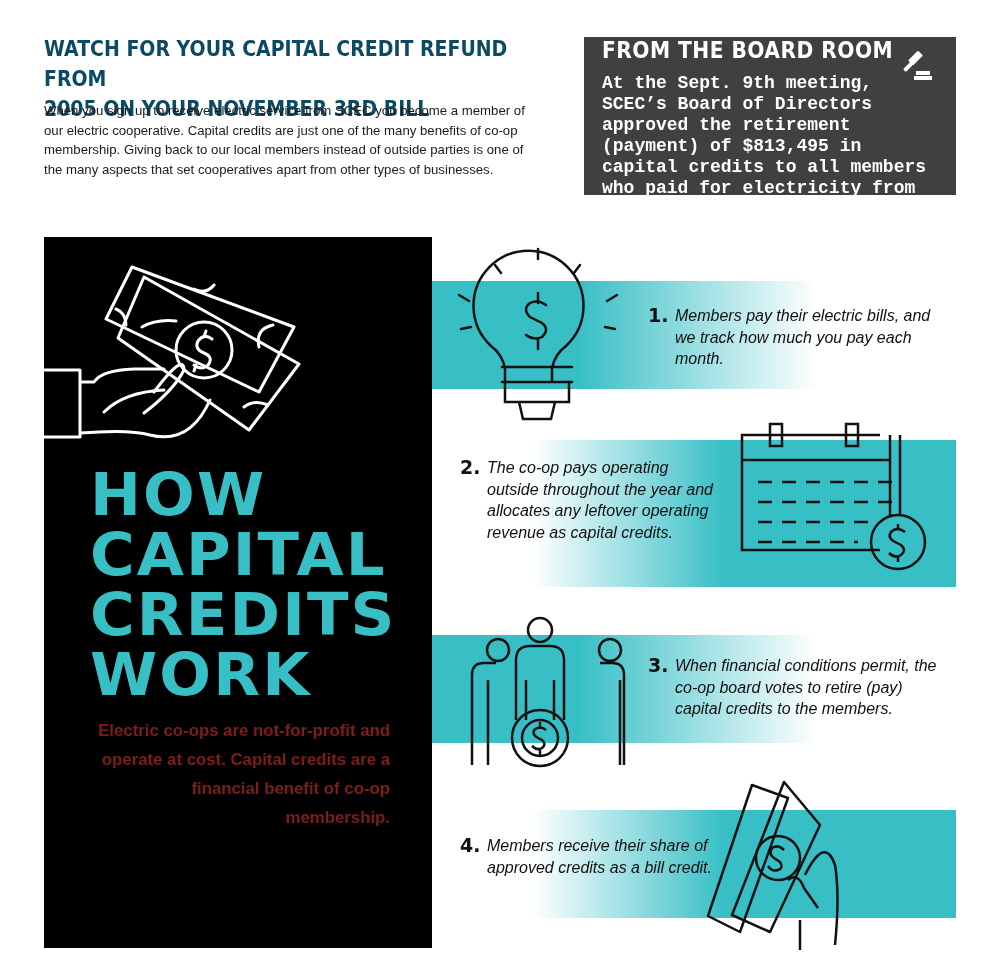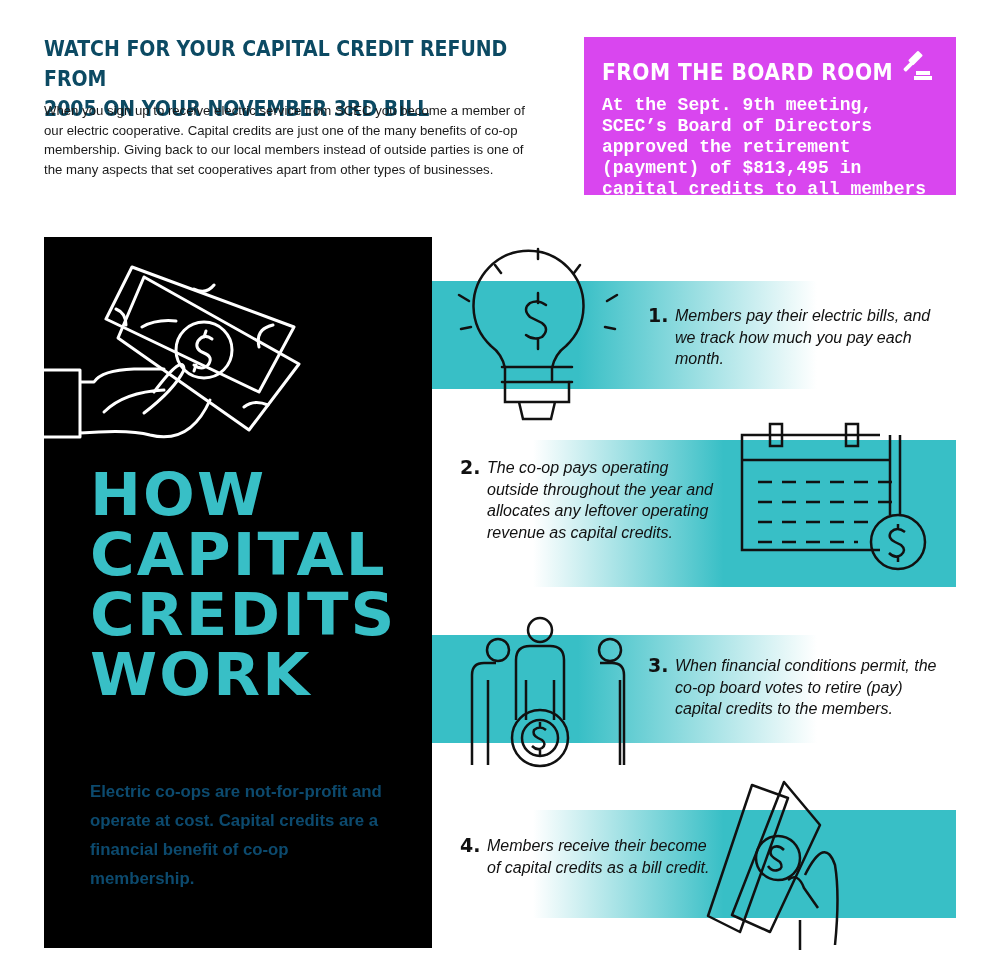--- a/index.html
+++ b/index.html
@@ -1,26 +1,26 @@
 <!DOCTYPE html>
 <html><head>
 <meta charset="utf-8">
 <style>
   html, body { margin:0; padding:0; background:#ffffff; }
   body { width:1000px; height:975px; position:relative; overflow:hidden; font-family:"DejaVu Sans", sans-serif; }
   .abs { position:absolute; }
   .headline { left:44px; top:34px; width:520px; color:#0c4a63; font-family:"DejaVu Sans", sans-serif; font-weight:bold; font-size:22px; line-height:30px; letter-spacing:0px; transform:scaleX(0.86); transform-origin:left top; width:610px; }
   .intro { left:44px; top:101px; width:500px; color:#1a1a1a; font-size:13.2px; line-height:19.5px; font-family:"Liberation Sans", sans-serif; }
-  .board { left:584px; top:37px; width:372px; height:158px; background:#d946ef; color:#fff; box-sizing:border-box; padding:22px 18px; }
+  .board { left:584px; top:37px; width:372px; height:158px; background:#404040; color:#fff; box-sizing:border-box; padding:0 18px; }
   .board-title { font-family:"DejaVu Sans", sans-serif; font-weight:bold; font-size:23px; letter-spacing:0.5px; transform:scaleX(0.88); transform-origin:left top; white-space:nowrap; }
   .board-text { margin-top:10px; font-family:Liberation Mono, monospace; font-size:18px; line-height:21px; font-weight:bold; }
   .gavel { position:absolute; right:22px; top:12px; width:36px; height:32px; }
   .black { left:44px; top:237px; width:388px; height:711px; background:#000; }
   .how { left:90px; top:465px; color:#38bfc6; font-family:"DejaVu Sans", sans-serif; font-weight:900; font-size:58px; line-height:60px; letter-spacing:2px; transform:scaleX(1.05); transform-origin:left top; }
-  .note { left:90px; top:777px; width:300px; color:#0c4a6e; font-family:"Liberation Sans", sans-serif; font-weight:bold; font-size:16.8px; line-height:29px; }
+  .note { left:90px; top:716px; width:300px; color:#7f1d1d; font-family:"Liberation Sans", sans-serif; font-weight:bold; font-size:16.8px; line-height:29px;text-align:right; }
   .band { height:108px; }
   .band1 { left:432px; top:281px; width:385px; background:linear-gradient(90deg,#38bfc6 0%, #38bfc6 38%, rgba(56,191,198,0) 100%); }
   .band2 { left:533px; top:440px; width:423px; height:147px; background:linear-gradient(270deg,#38bfc6 0%, #38bfc6 55%, rgba(56,191,198,0) 100%); }
   .band3 { left:432px; top:635px; width:385px; background:linear-gradient(90deg,#38bfc6 0%, #38bfc6 38%, rgba(56,191,198,0) 100%); }
   .band4 { left:533px; top:810px; width:423px; background:linear-gradient(270deg,#38bfc6 0%, #38bfc6 55%, rgba(56,191,198,0) 100%); }
   .step { color:#111; font-family:"Liberation Sans", sans-serif; font-size:16px; line-height:21.5px; }
   .step-num { position:absolute; left:0; top:0; font-family:"DejaVu Sans", sans-serif; font-weight:900; font-size:19px; }
   .step-text { margin-left:27px;font-style:italic; }
   svg { overflow:visible; }
 </style>
@@ -120,21 +120,21 @@
     <path d="M86,120 q-6,-5 -12,0 q-2,5 4,8 l4,2 q5,4 0,8 q-5,3 -10,-2 M80,112 v5 M80,140 v5"></path>
   </g>
 </svg>
 <div class="abs step" style="left:648px;top:655px;width:300px;">
   <span class="step-num">3.</span>
   <div class="step-text">When financial conditions permit, the co-op board votes to retire (pay) capital credits to the members.</div>
 </div>
 
 <div class="abs step" style="left:460px;top:835px;width:260px;">
   <span class="step-num">4.</span>
-  <div class="step-text">Members receive their become of capital credits as a bill credit.</div>
+  <div class="step-text">Members receive their share of approved credits as a bill credit.</div>
 </div>
 <svg class="abs" style="left:700px;top:780px;" width="140" height="180">
   <g fill="none" stroke="#111" stroke-width="2.5" stroke-linejoin="round">
     <polygon points="52,5 88,18 40,152 8,136"></polygon>
     <polygon points="84,2 120,45 70,152 32,135"></polygon>
     <circle cx="78" cy="78" r="22"></circle>
     <path d="M84,70 q-6,-6 -12,-2 q-4,6 2,10 l6,4 q4,6 -2,8 q-6,2 -10,-4"></path>
     <path d="M88,100 q10,-8 16,8 l14,20 M105,95 q20,-40 30,-10 q5,30 0,80 M100,140 v30"></path>
   </g>
 </svg>

